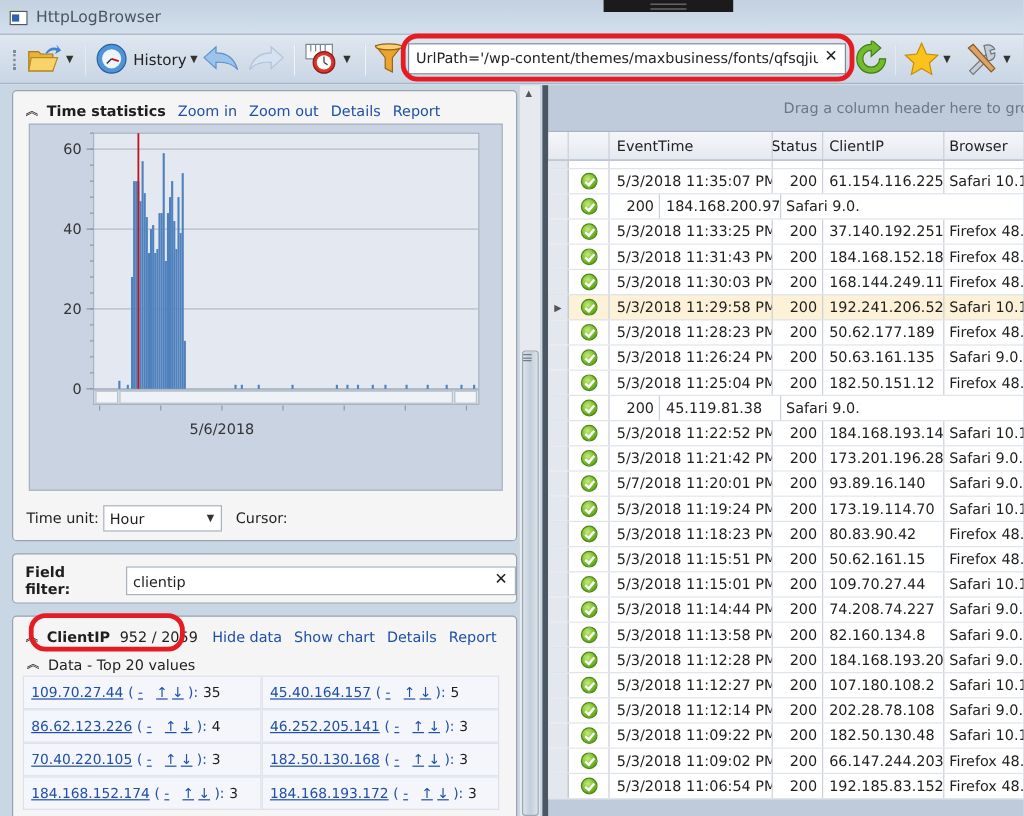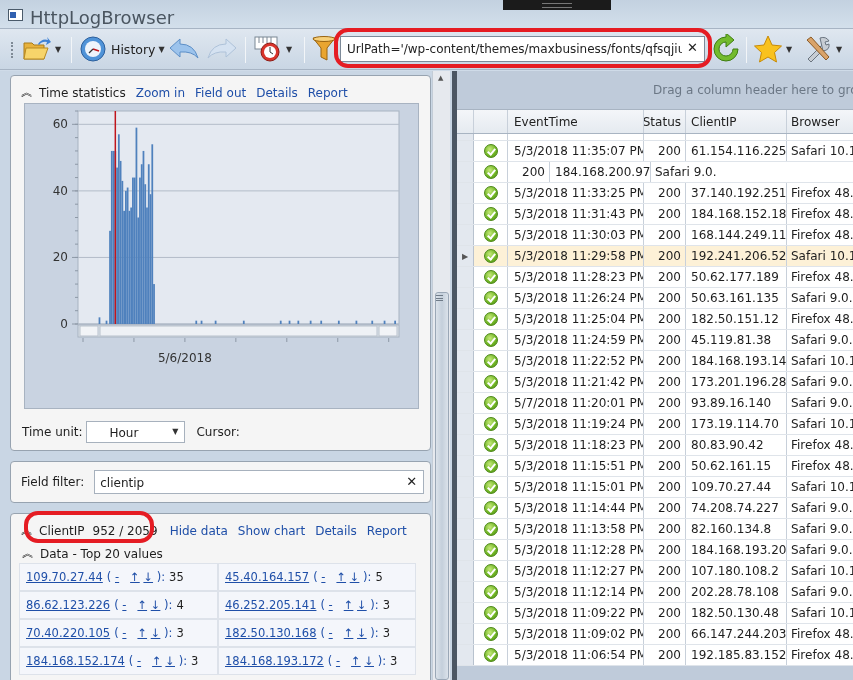--- a/index.html
+++ b/index.html
@@ -1,20 +1,20 @@
 <!DOCTYPE html>
 <html><head>
 <meta charset="utf-8">
 <style>
   * { box-sizing: border-box; margin: 0; padding: 0; }
   body { width: 853px; height: 680px; overflow: hidden; font-family: "DejaVu Sans", sans-serif; font-size: 12px; color: #1e1e1e; background: #cfdbe8; position: relative; }
   .titlebar { position: absolute; left: 0; top: 0; width: 853px; height: 30px; background: linear-gradient(#c3d1e0, #d4e0ec); }
   .titlebar .app-icon { position: absolute; left: 8px; top: 9px; width: 15px; height: 12px; border: 1px solid #4a5a6a; background: #fff; }
   .titlebar .app-icon:before { content: ""; position: absolute; left: 1px; top: 2px; width: 6px; height: 6px; background: #3060b0; }
-  .titlebar .title { position: absolute; left: 30px; top: 7px; font-size: 18px; color: #4a5560; }
+  .titlebar .title { position: absolute; left: 30px; top: 7px; font-size: 13px; color: #4a5560; }
   .titlebar .dark-tab { position: absolute; left: 503px; top: 0; width: 108px; height: 10px; background: #1b1b1b; }
   .titlebar .dark-tab:after { content: ""; position: absolute; left: 39px; top: 3px; width: 30px; height: 3px; border-top: 1px solid #777; border-bottom: 1px solid #777; }
   .toolbar { position: absolute; left: 0; top: 28px; width: 853px; height: 42px; background: linear-gradient(#dfe7f0, #c9d6e4); border-top: 1px solid #a7b4c4; border-bottom: 1px solid #a7b4c4; }
   .grip { position: absolute; left: 11px; top: 13px; width: 3px; height: 16px; border-left: 2px dotted #7f8a96; }
   .tb-btn { position: absolute; top: 6px; height: 28px; display: flex; align-items: center; cursor: default; }
   .tb-sep { position: absolute; top: 8px; width: 1px; height: 26px; background: #a9b6c5; border-right: 1px solid #f2f5f8; }
   .dd { font-size: 8px; color: #333; margin-left: 3px; }
   .history-label { margin-left: 4px; font-size: 12.5px; color: #222; }
   .filter-box { position: absolute; left: 340px; top: 7px; width: 365px; height: 26px; background: #fff; border: 1px solid #7d8a99; }
   .filter-box input { position: absolute; left: 6px; top: 3px; width: 335px; height: 18px; border: none; outline: none; font-family: "DejaVu Sans", sans-serif; font-size: 12px; color: #222; background: transparent; }
@@ -23,27 +23,27 @@
   .left-pane { position: absolute; left: 0; top: 71px; width: 452px; height: 609px; background: #c9d6e4; }
   .splitter { position: absolute; left: 452px; top: 71px; width: 5px; height: 609px; background: #4b5663; }
   .vscroll { position: absolute; left: 432px; top: 71px; width: 18px; height: 609px; background: #e6e9ee; border-left: 1px solid #c3ccd6; }
   .vscroll .up { position: absolute; left: 5px; top: 3px; font-size: 7px; color: #555; }
   .vscroll .thumb { position: absolute; left: 2px; top: 221px; width: 14px; height: 388px; background: linear-gradient(90deg, #dbe2ea, #c4cfdb, #dbe2ea); border: 1px solid #9aa7b6; border-radius: 3px; }
   .vscroll .thumb-grip { position: absolute; left: 3px; top: 224px; width: 7px; height: 6px; border-top: 1px solid #6f7b88; border-bottom: 1px solid #6f7b88; }
   .vscroll .thumb-grip:after { content: ""; position: absolute; left: 0; top: 2px; width: 7px; height: 1px; background: #6f7b88; }
   .panel { position: absolute; left: 10px; width: 421px; background: #f5f5f5; border: 1px solid #97a3b0; border-radius: 4px; }
   .panel-head { position: absolute; left: 10px; top: 8px; display: flex; align-items: center; font-size: 12px; white-space: nowrap; }
   .chev { font-size: 12px; margin-right: 6px; color: #222; }
-  .bold { font-weight: normal; }
+  .bold { font-weight: bold; }
   .link { color: #1f4fa8; margin-left: 10px; cursor: pointer; }
   .chart-frame { position: absolute; left: 13px; top: 27px; width: 395px; height: 306px; background: #c9d3e1; border: 1px solid #a8b3c1; }
   .chart-svg { position: absolute; left: 0; top: 0; }
   .time-unit-row { position: absolute; left: 11px; top: 345px; display: flex; align-items: center; }
   .select { position: relative; width: 99px; height: 22px; background: #fff; border: 1px solid #a7b1bd; margin-left: 4px; font-size: 12px; }
-  .select span.val { position: absolute; left: 22px; top: 4px; }
+  .select span.val { position: absolute; left: 4px; top: 4px; }
   .select span.arrow { position: absolute; right: 6px; top: 5px; font-size: 8px; color: #333; }
   .cursor-label { margin-left: 11px; }
   .field-filter-row { position: absolute; left: 10px; top: 8px; display: flex; align-items: center; }
   .ff-input { position: relative; width: 330px; height: 24px; background: #fff; border: 1px solid #a7b1bd; margin-left: 10px; }
   .ff-input input { position: absolute; left: 5px; top: 3px; width: 300px; height: 17px; border: none; outline: none; font-family: "DejaVu Sans", sans-serif; font-size: 12px; background: transparent; color: #222; }
   .ff-input .clear { position: absolute; right: 6px; top: 3px; font-size: 13px; font-weight: bold; }
   .data-title { position: absolute; left: 11px; top: 31px; display: flex; align-items: center; font-size: 12px; }
   .topvals { position: absolute; left: 8px; top: 49px; width: 397px; display: grid; grid-template-columns: 199px 198px; }
   .cell { height: 28px; background: #f4f6fb; border: 1px solid #dde2ea; display: flex; align-items: center; padding-left: 6px; font-size: 11.5px; white-space: nowrap; }
   .cell .ip { color: #1f4fa8; text-decoration: underline; cursor: pointer; }
@@ -158,21 +158,21 @@
 </div>
 <div class="red-ring" style="left:334px; top:28px; width:378px; height:40px;"></div>
 
 <div class="left-pane">
 
   <div class="panel" style="top:4px; height:376px;">
     <div class="panel-head">
       <span class="chev">︽</span>
       <span class="bold">Time statistics</span>
       <span class="link">Zoom in</span>
-      <span class="link">Field out</span>
+      <span class="link">Zoom out</span>
       <span class="link">Details</span>
       <span class="link">Report</span>
     </div>
     <div class="chart-frame">
       <svg class="chart-svg" id="chart" width="395" height="306">
           <rect x="53" y="7" width="321" height="213" fill="#e4e9f1" stroke="#a8b3c1"></rect>
           <line x1="50" y1="220" x2="53" y2="220" stroke="#8d98a6"></line>
           <line x1="50" y1="206.6875" x2="53" y2="206.6875" stroke="#8d98a6"></line>
           <line x1="50" y1="193.375" x2="53" y2="193.375" stroke="#8d98a6"></line>
           <line x1="50" y1="180.0625" x2="53" y2="180.0625" stroke="#8d98a6"></line>
@@ -455,21 +455,20 @@
           <div class="gcell c2">5/3/2018 11:25:04 PM</div>
           <div class="gcell c3">200</div>
           <div class="gcell c4">182.50.151.12</div>
           <div class="gcell c5">Firefox 48.0</div>
         </div>
         <div class="row">
           <div class="gcell c0"></div>
           <div class="gcell c1">
             <span class="ok-icon"></span>
           </div>
-          <div class="gcell c2">5/3/2018 11:24:59 PM</div>
           <div class="gcell c3">200</div>
           <div class="gcell c4">45.119.81.38</div>
           <div class="gcell c5">Safari 9.0.2</div>
         </div>
         <div class="row">
           <div class="gcell c0"></div>
           <div class="gcell c1">
             <span class="ok-icon"></span>
           </div>
           <div class="gcell c2">5/3/2018 11:22:52 PM</div>

